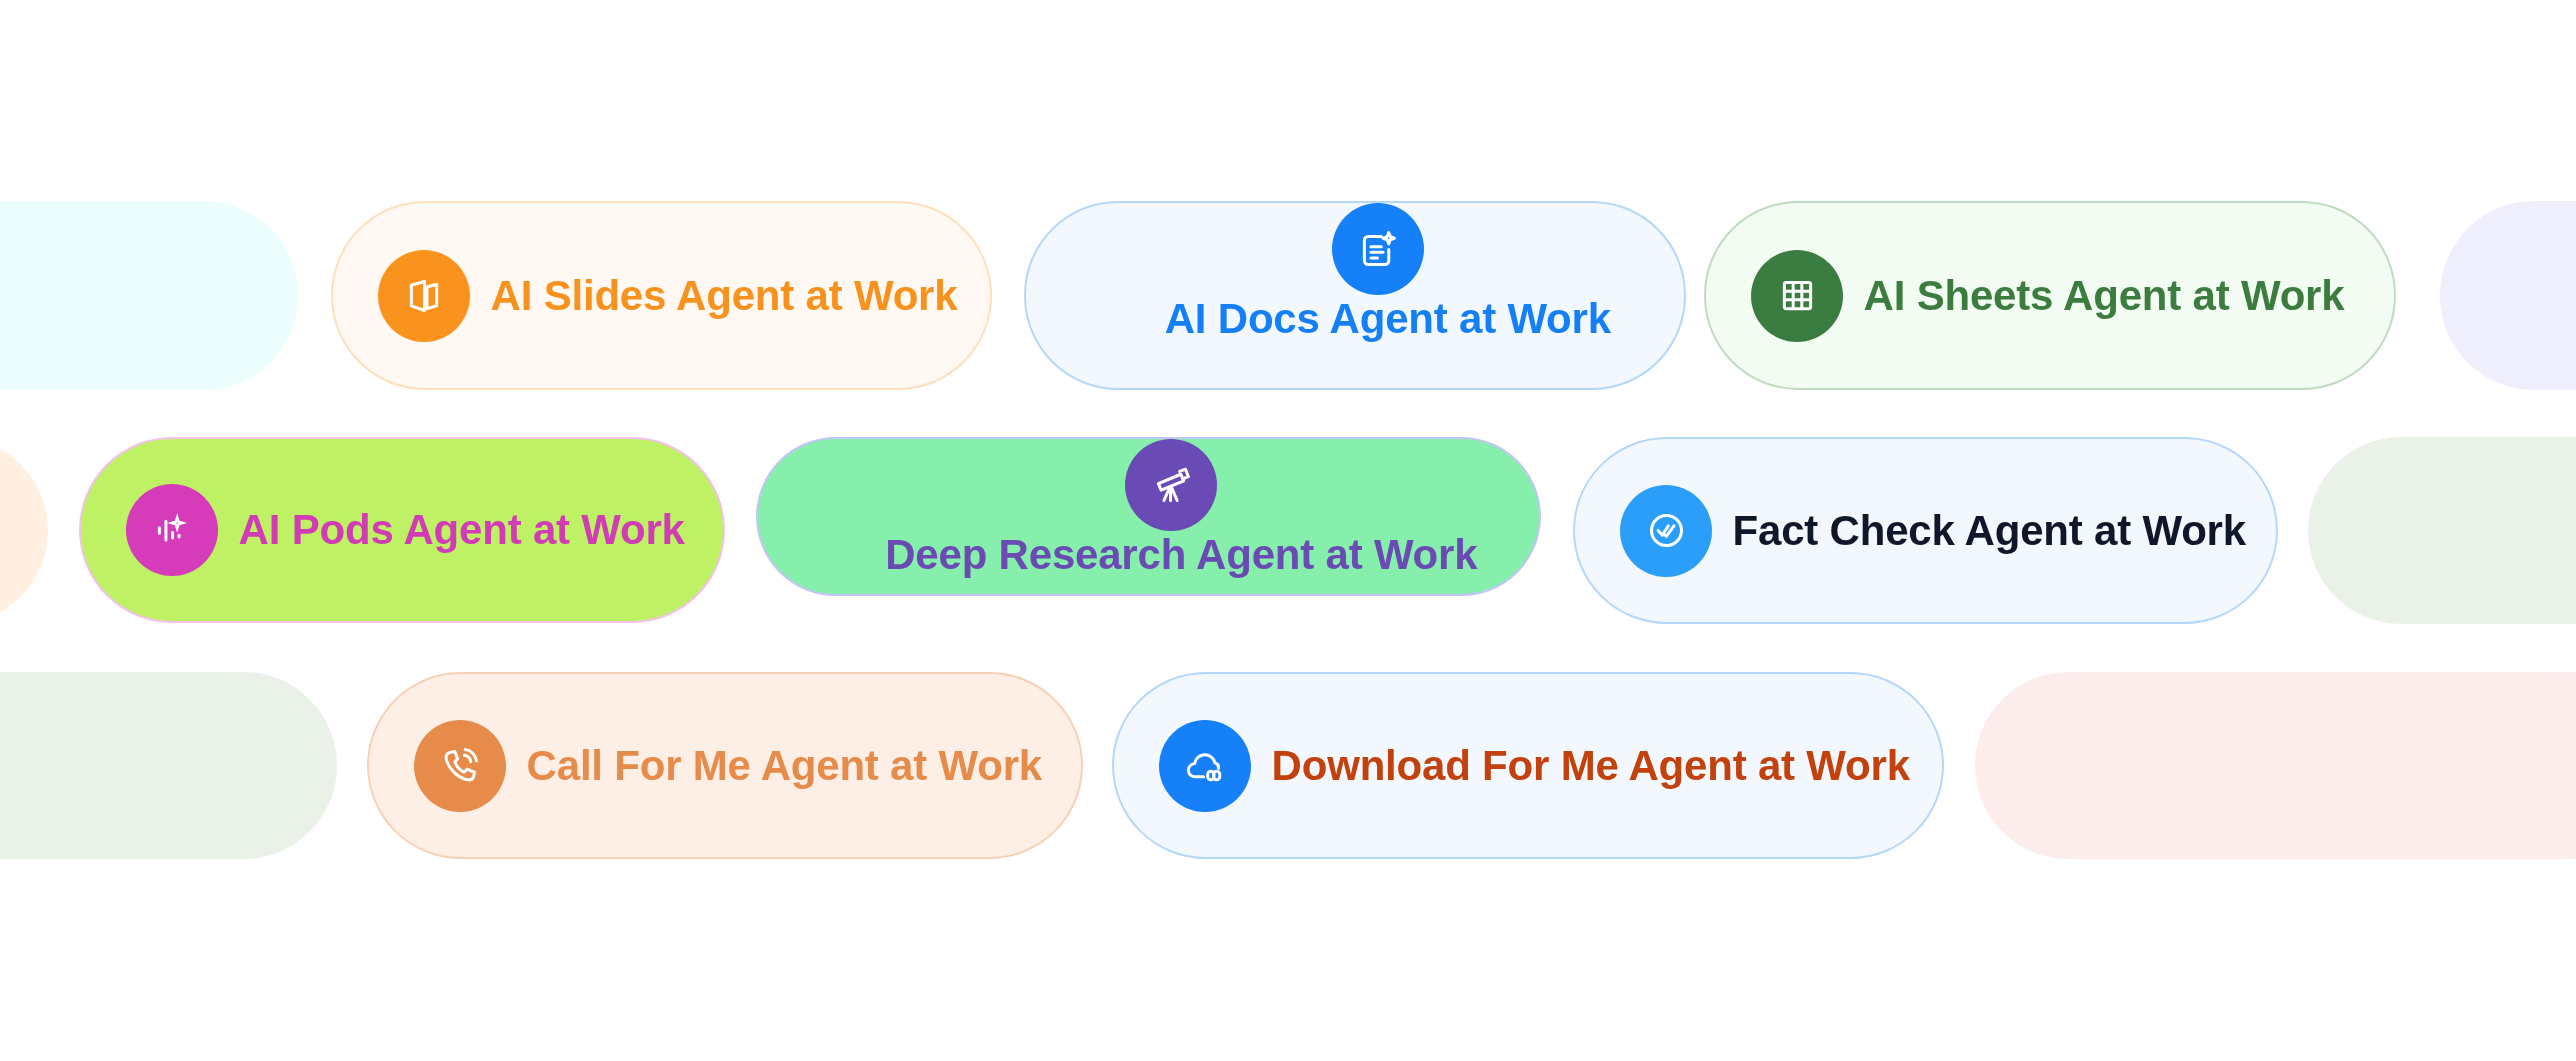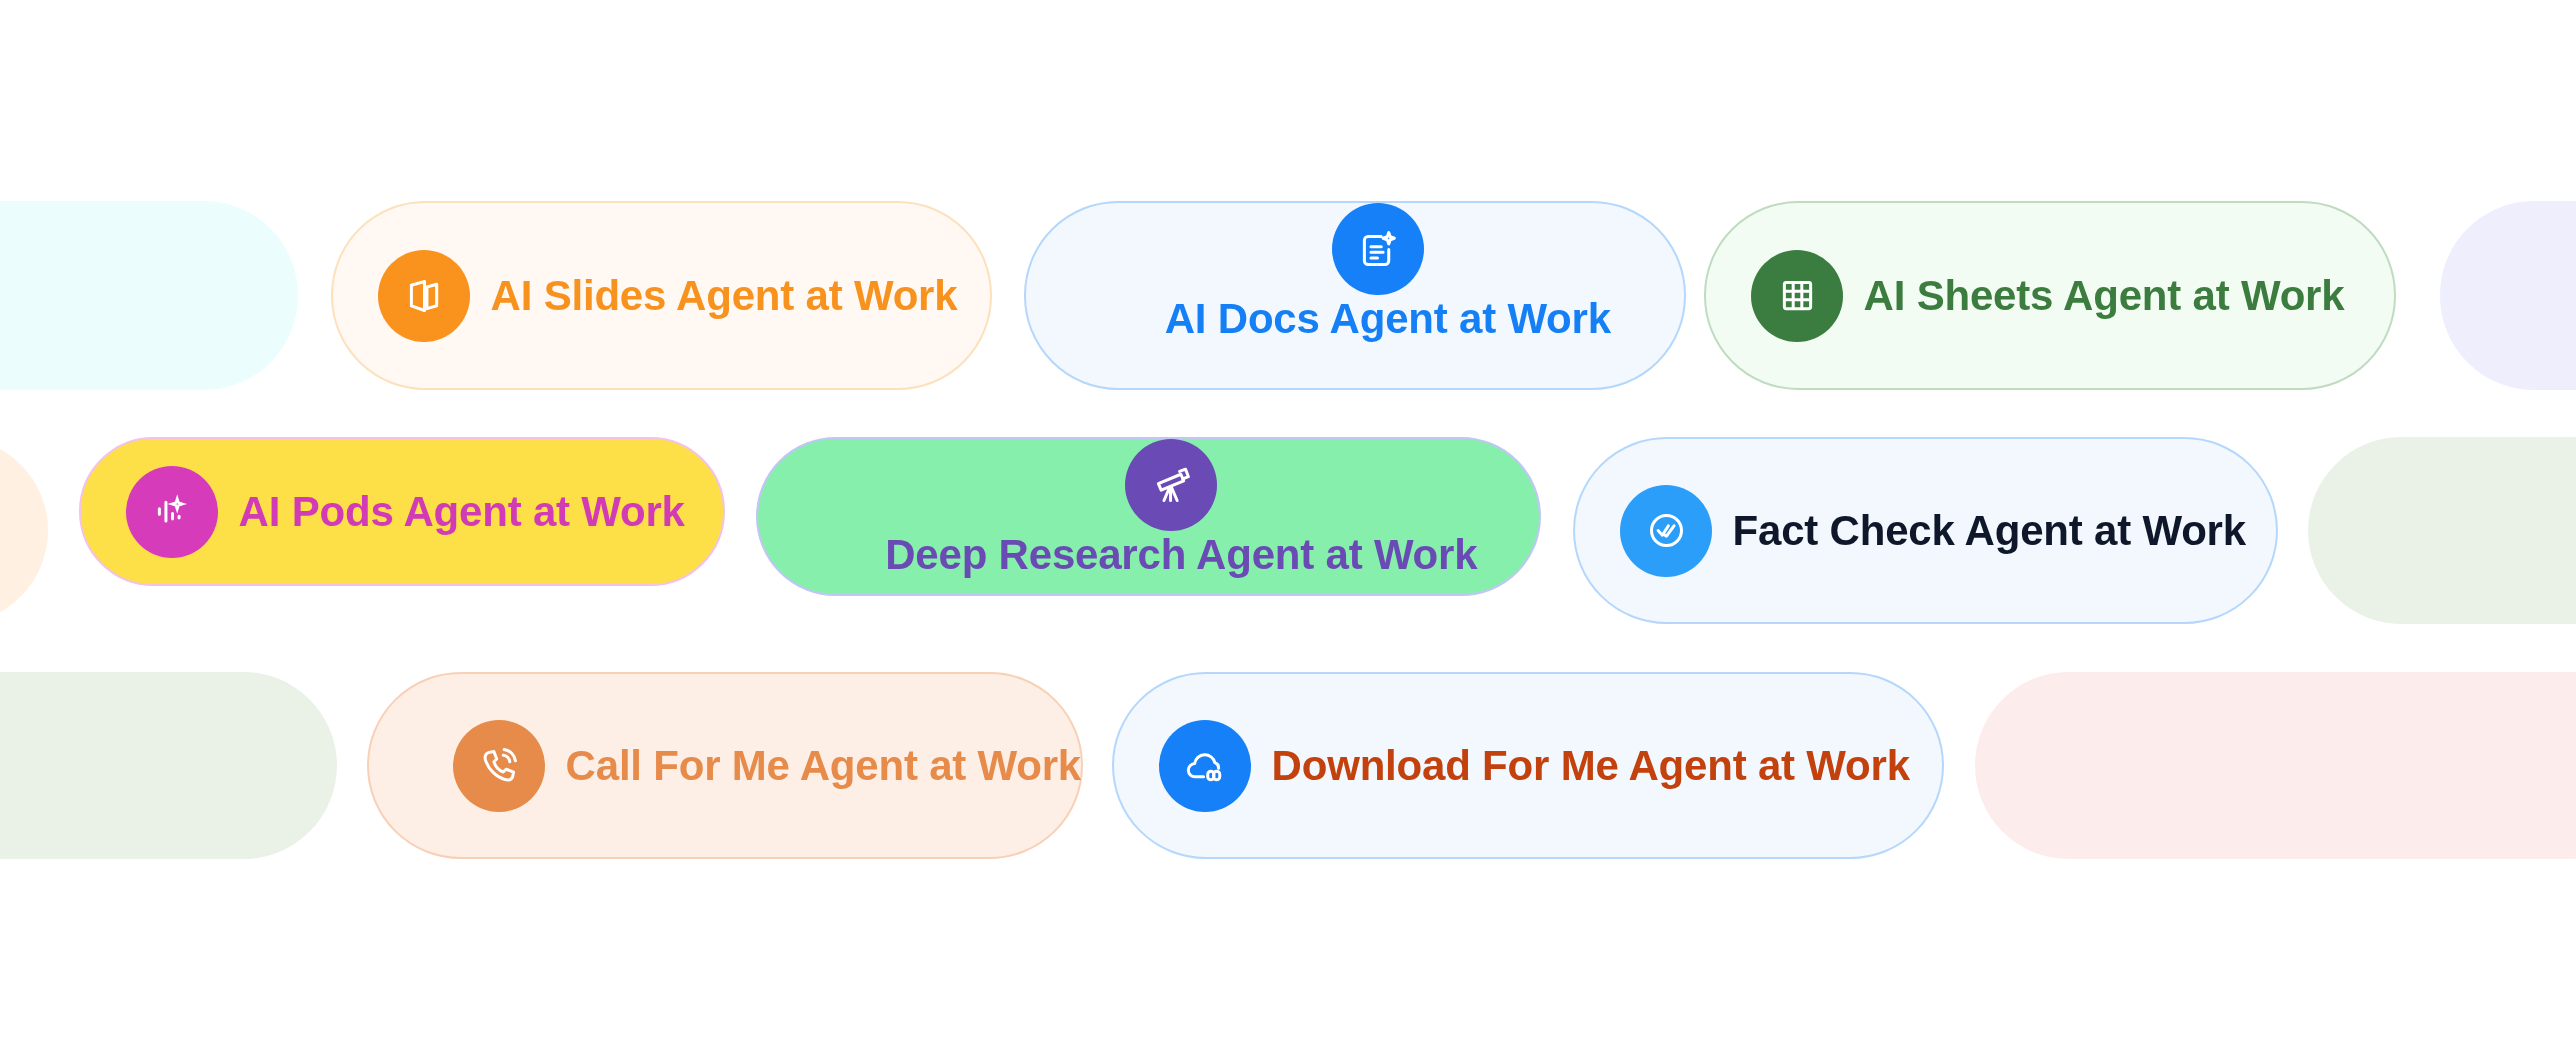--- a/index.html
+++ b/index.html
@@ -46,21 +46,21 @@
     <svg viewBox="0 0 24 24" fill="none" stroke="#fff" stroke-width="1.6">
       <rect x="5" y="5" width="14" height="14" rx="1"></rect>
         <path d="M5 9.7 H19 M5 14.3 H19 M9.7 5 V19 M14.3 5 V19"></path>
     </svg>
   </div>
   <span class="label" style="color: rgb(60, 125, 63);">AI Sheets Agent at Work</span>
 </div>
 <div class="pill ghost" style="left: 2440px; top: 201px; width: 491px; background: rgb(238, 238, 253);"></div>
 
 <div class="pill ghost" style="left: -393px; top: 437px; width: 441px; height: 187px; background: rgb(255, 240, 226);"></div>
-<div class="pill" style="left: 79px; top: 437px; width: 646px; height: 149px; background: #fde047; border-color: rgb(242, 194, 233);">
+<div class="pill" style="left: 79px; top: 437px; width: 646px; height: 186px; background: #bef264; border-color: rgb(242, 194, 233);">
   <div class="icon-circle" style="background: rgb(214, 59, 186);">
     <svg viewBox="0 0 24 24" fill="none" stroke="#fff" stroke-width="1.6" stroke-linecap="round">
       <path d="M5 10.5 V13.5 M8.5 7 V17 M12 13 V16 M15.5 14.5 V15.5"></path>
       <path d="M14.5 5 L15.2 7.3 L17.5 8 L15.2 8.7 L14.5 11 L13.8 8.7 L11.5 8 L13.8 7.3 Z" stroke-width="1.3"></path>
     </svg>
   </div>
   <span class="label" style="color: rgb(209, 59, 181);">AI Pods Agent at Work</span>
 </div>
 <div class="pill" style="left: 756px; top: 437px; width: 785px; height: 159px; background: #86efac; border-color: rgb(193, 198, 246); flex-direction: column;">
   <div class="icon-circle" style="background: rgb(106, 74, 180);">
@@ -77,21 +77,21 @@
     <svg viewBox="0 0 24 24" fill="none" stroke="#fff" stroke-width="1.6" stroke-linecap="round" stroke-linejoin="round">
       <circle cx="12" cy="12" r="8"></circle>
         <path d="M7.5 12 L9.8 14.5 L13 9.5 M11.2 14.5 L12 15 L16 9.5"></path>
     </svg>
   </div>
   <span class="label" style="color: #0f172a;">Fact Check Agent at Work</span>
 </div>
 <div class="pill ghost" style="left: 2308px; top: 437px; width: 491px; height: 187px; background: rgb(234, 242, 231);"></div>
 
 <div class="pill ghost" style="left: -197px; top: 672px; width: 534px; height: 187px; background: rgb(234, 242, 231);"></div>
-<div class="pill" style="left: 367px; top: 672px; width: 716px; height: 187px; background: rgb(253, 239, 230); border-color: rgb(248, 208, 182); justify-content: flex-end;">
+<div class="pill" style="left: 367px; top: 672px; width: 716px; height: 187px; background: rgb(253, 239, 230); border-color: rgb(248, 208, 182);">
   <div class="icon-circle" style="background: rgb(230, 139, 74);">
     <svg viewBox="0 0 24 24" fill="none" stroke="#fff" stroke-width="1.6" stroke-linecap="round" stroke-linejoin="round">
       <path d="M6.5 5 L9 4.5 L10.5 8.5 L9 10 C9.8 12.5 11.5 14.5 14 15.5 L15.5 14 L19.5 15.5 L19 18 C18.5 19.5 17 20 15 19.5 C10 18 6 14 4.5 9 C4 7 4.8 5.5 6.5 5 Z"></path>
       <path d="M14 6.5 a4 4 0 0 1 3.5 3.5 M14.5 3.5 a7 7 0 0 1 6 6"></path>
     </svg>
   </div>
   <span class="label" style="color: rgb(230, 139, 74);">Call For Me Agent at Work</span>
 </div>
 <div class="pill" style="left: 1112px; top: 672px; width: 832px; height: 187px; background: rgb(242, 248, 254); border-color: rgb(180, 215, 251);">
   <div class="icon-circle" style="background: rgb(21, 128, 248);">

